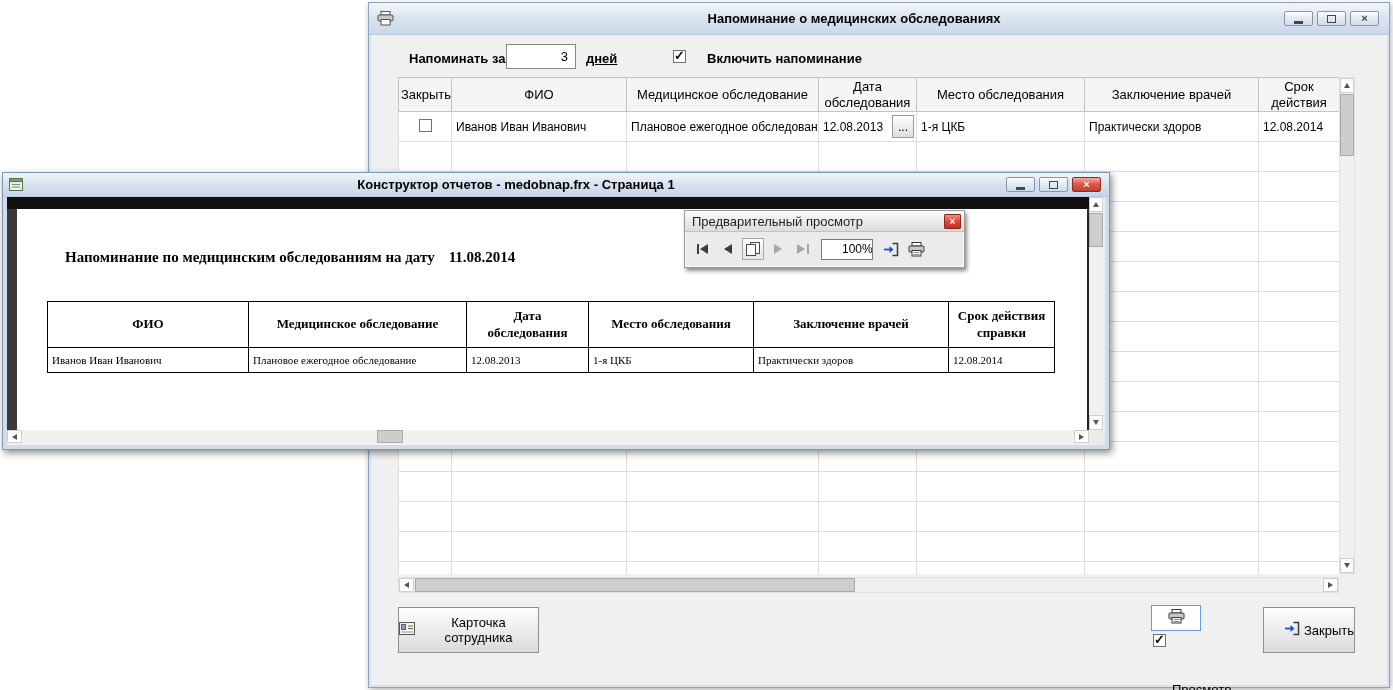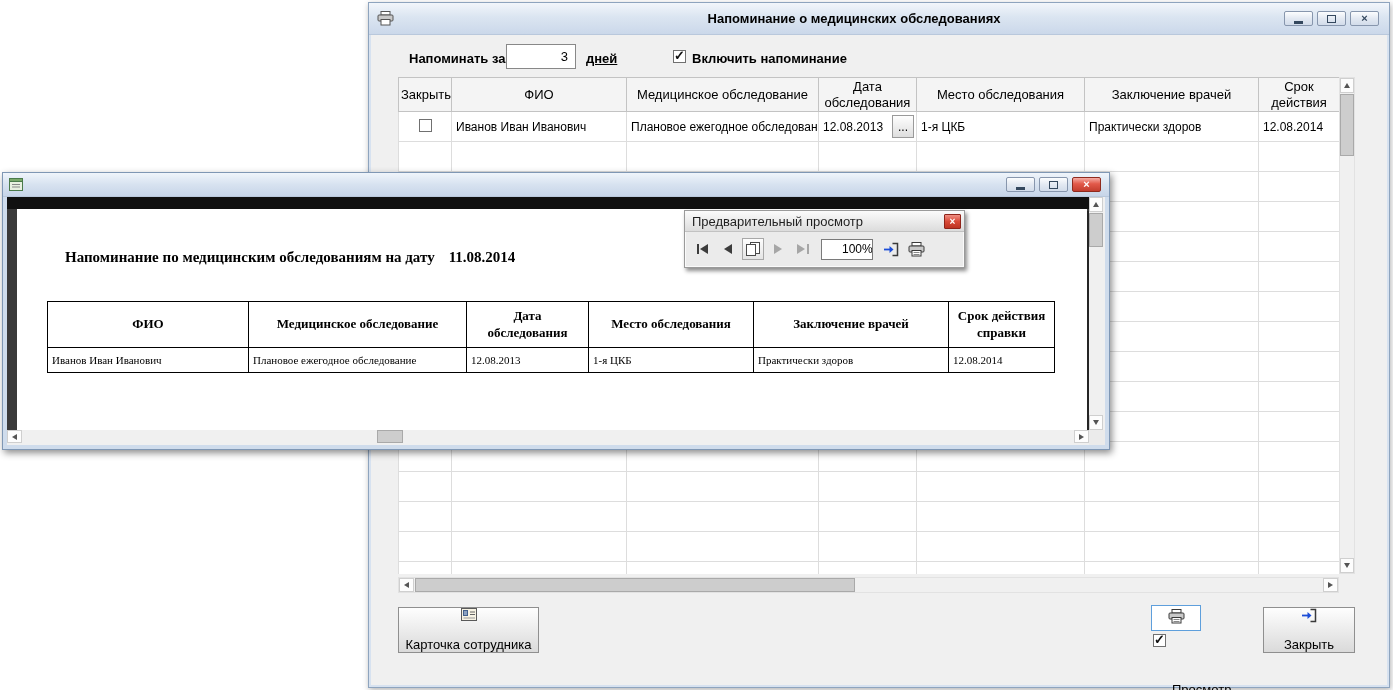--- a/index.html
+++ b/index.html
@@ -33,21 +33,21 @@
   .remind-for { left:40px; top:48px; }
   .remind-days { position:absolute; left:137px; top:41px; width:70px; height:25px;
     border:1px solid #888; background:#fff; font:13px "Liberation Sans",sans-serif;
     text-align:right; padding-right:7px; cursor:text; }
   .days-lbl { left:217px; top:48px;text-decoration:underline; }
 
   .cb { position:relative; display:inline-block; width:13px; height:13px; background:#fff; border:1px solid #707070; }
   .cb.checked::after { content:"✓"; position:absolute; left:0; top:-3px; font-size:13px; font-weight:bold; color:#111; }
   .cb.abs { position:absolute; }
   .enable-cb { left:304px; top:47px; }
-  .enable-lbl { left:323px; top:48px; }
+  .enable-lbl { left:338px; top:48px; }
 
   .rem-grid { position:absolute; left:29px; top:74px; width:941px; height:497px; overflow:hidden; background:#fff; }
   .rem-table { border-collapse:collapse; table-layout:fixed; width:941px; }
   .rem-table col.c1{width:53px} .rem-table col.c2{width:175px} .rem-table col.c3{width:192px}
   .rem-table col.c4{width:98px} .rem-table col.c5{width:168px} .rem-table col.c6{width:174px}
   .rem-table col.c7{width:81px}
   .rem-table th { border:1px solid #c3c3c3; background:#f4f4f4; font-weight:normal; font-size:13px;
     height:34px; padding:0 2px; text-align:center; vertical-align:middle; line-height:1.2; }
   .rem-table td { border:1px solid #ddd; height:30px; font-size:12px; padding:0 4px;
     white-space:nowrap; overflow:hidden; vertical-align:middle; background:#fff; }
@@ -69,22 +69,22 @@
   .rem-hscroll .sbtn { width:15px; height:14px; top:0; }
   .sbtn-left { left:0; } .sbtn-right { right:0; }
   .rem-hscroll .sthumb { top:0; left:16px; width:440px; height:14px; }
 
   .tri { display:block; width:0; height:0; border-style:solid; }
   .tri-up    { border-width:0 3.5px 5px;  border-color:transparent transparent #555; }
   .tri-down  { border-width:5px 3.5px 0;  border-color:#555 transparent transparent; }
   .tri-left  { border-width:3.5px 5px 3.5px 0; border-color:transparent #555 transparent transparent; }
   .tri-right { border-width:3.5px 0 3.5px 5px; border-color:transparent transparent transparent #555; }
 
-  .push-btn { position:absolute; display:flex; flex-direction:column; align-items:center;
-    justify-content:space-between; gap:4px; border:1px solid #8f8f8f;
+  .push-btn { position:absolute; display:flex; flex-direction:row; align-items:center;
+    justify-content:flex-end; gap:4px; border:1px solid #8f8f8f;
     background:linear-gradient(#fefefe,#ececec 50%,#dadada); font:13px "Liberation Sans",sans-serif; }
   .card-btn { left:29px; top:604px; width:141px; height:46px; }
   .close-btn { left:894px; top:604px; width:92px; height:46px; }
   .print-btn { position:absolute; left:782px; top:602px; width:50px; height:26px;
     border:1px solid #5e9fdc; background:#fff; display:flex; align-items:center; justify-content:center; }
   .preview-cb { left:784px; top:631px; }
   .preview-lbl { left:803px; top:631px;margin-top:48px; }
 
   
   .report-window { left:2px; top:172px; width:1108px; height:278px; background:#cfdcec;
@@ -406,20 +406,21 @@
 <div class="window report-window">
   <div class="titlebar rw-titlebar">
     <span class="titlebar-icon">
       <svg width="14" height="13" viewBox="0 0 14 13">
           <rect x="0.5" y="0.5" width="13" height="12" fill="#e8f0e0" stroke="#4a7a4a"></rect>
           <rect x="0.5" y="0.5" width="13" height="3" fill="#7aa86a" stroke="#4a7a4a"></rect>
           <line x1="3" y1="6.5" x2="11" y2="6.5" stroke="#888"></line>
           <line x1="3" y1="9" x2="11" y2="9" stroke="#888"></line>
         </svg>
     </span>
+    <span class="titlebar-title">Конструктор отчетов - medobnap.frx - Страница 1</span>
     <span class="winbtns">
       <span class="winbtn">
           <span class="glyph-min"></span>
         </span>
       <span class="winbtn">
           <span class="glyph-max"></span>
         </span>
       <span class="winbtn red">
           <span class="glyph-x">×</span>
         </span>

